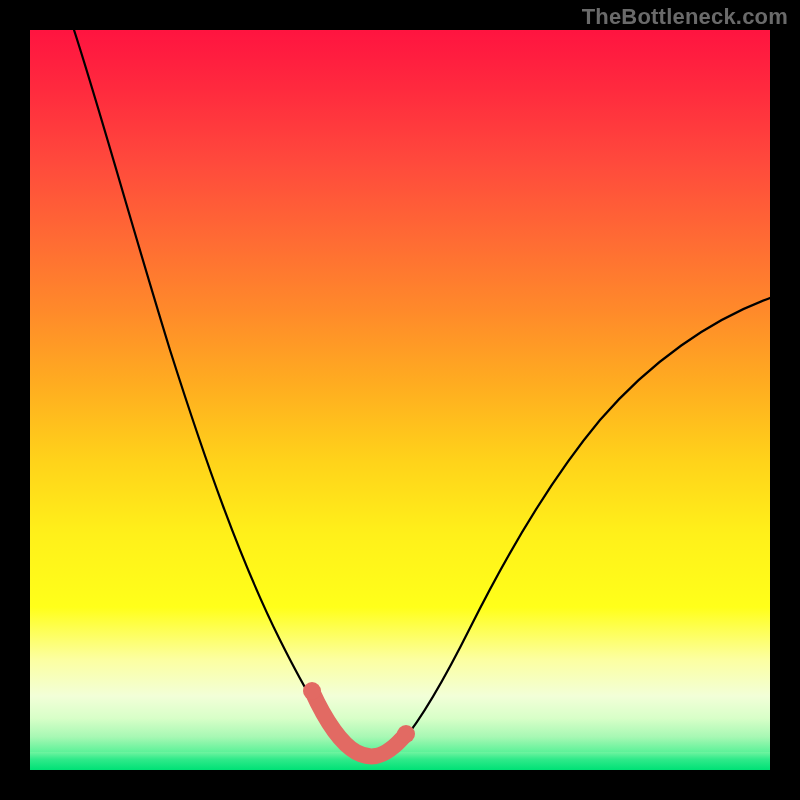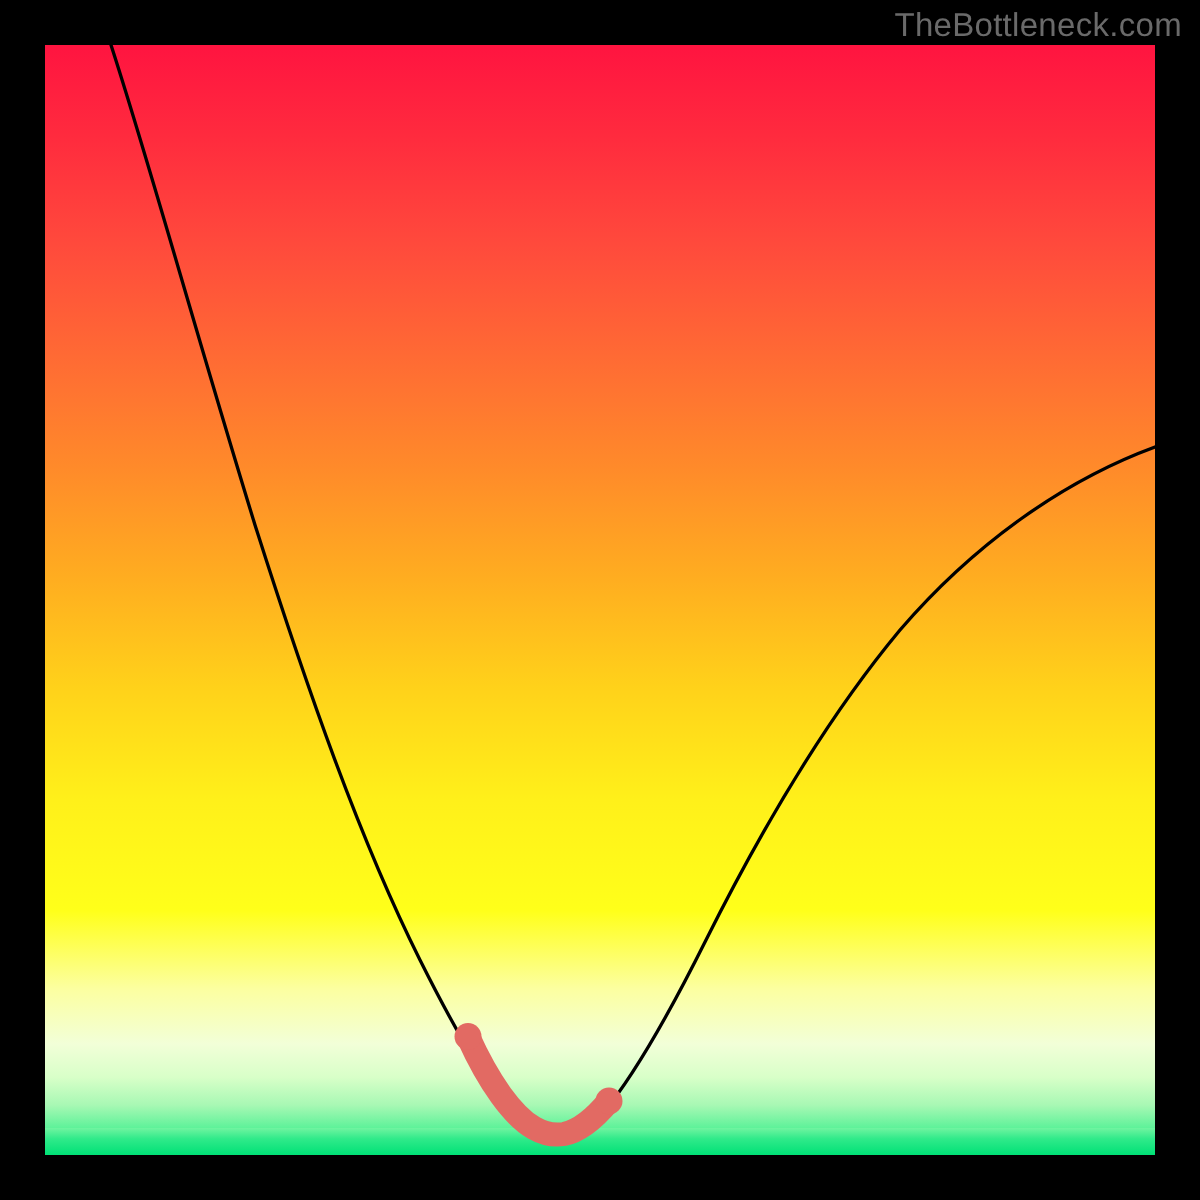--- a/index.html
+++ b/index.html
@@ -33,21 +33,21 @@
     bottom: 0;
     width: 740px;
     height: 18px;
   }
   .watermark {
     position: absolute;
     top: 4px;
     right: 12px;
     color: #6a6a6a;
     font-size: 22px;
-    font-weight: 400;
+    font-weight: 700;
     letter-spacing: 0.2px;
     user-select: none;
   }
   svg.curve-layer {
     position: absolute;
     left: 0;
     top: 0;
     width: 740px;
     height: 740px;
     overflow: visible;

